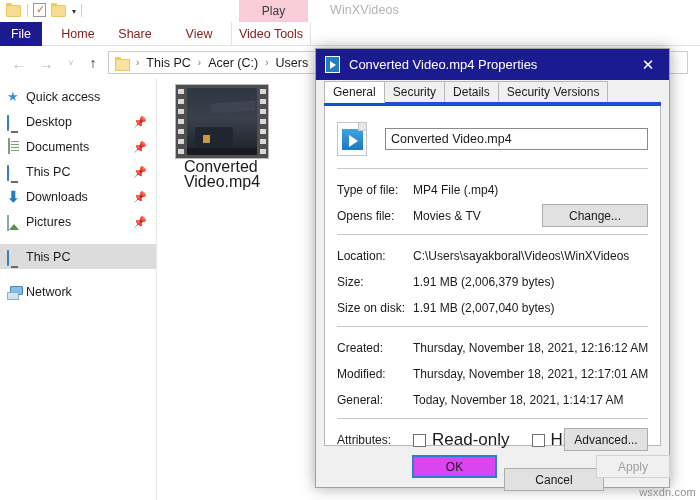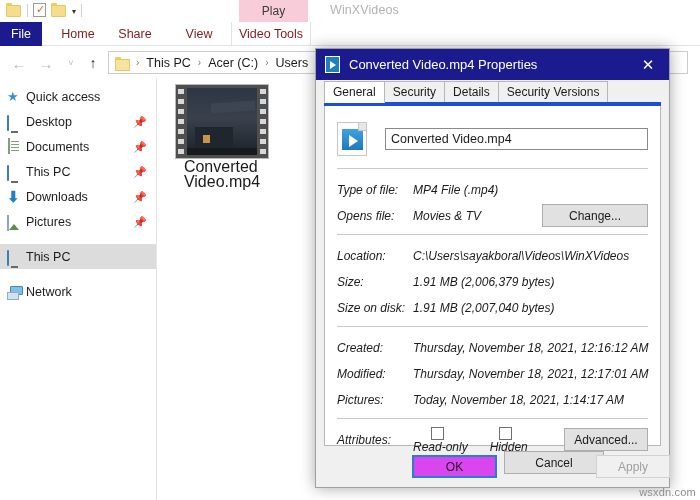--- a/index.html
+++ b/index.html
@@ -283,34 +283,34 @@
   .name-input {
     flex: 1; height: 22px; border: 1px solid #8a8a8a; background: #fff;
     font-family: "Liberation Sans", sans-serif; font-size: 12.5px; color: #1b1b1b;
     padding: 0 5px; outline: none;
   }
 
   .hr { position: absolute; left: 12px; right: 12px; height: 1px; background: #c8c8c8; }
 
   .prow {
     position: absolute; left: 12px; right: 12px; height: 20px;
-    display: flex; align-items: center; font-size: 12px; color: #1b1b1b; font-style: italic;
+    display: flex; align-items: center; font-size: 12px; color: #1b1b1b;
   }
   .pkey { width: 76px; flex: none; }
   .pval { white-space: nowrap; }
 
   .winbtn {
     position: absolute; height: 23px; background: #e1e1e1; border: 1px solid #adadad;
     font-family: "Liberation Sans", sans-serif; font-size: 12px; color: #1b1b1b;
     display: flex; align-items: center; justify-content: center; cursor: default;
   }
   .winbtn.disabled { color: #a0a0a0; background: #f0f0f0; border-color: #d2d2d2; }
   .winbtn.default { border: 2px solid #2681c8; background: #d946ef; }
 
-  .cbwrap { display: flex; align-items: center; font-size: 12px; color: #1b1b1b; flex-direction: column; }
+  .cbwrap { display: flex; align-items: center; font-size: 17px; color: #1b1b1b; }
   .cbox {
     width: 13px; height: 13px; border: 1px solid #707070; background: #fff;
     margin-right: 6px; flex: none;
   }
 
   .dlg-footer { position: absolute; left: 0; right: 0; bottom: 0; height: 41px; }
 
   .watermark {
     position: absolute; right: 4px; bottom: 2px;
     font-size: 11px; color: #8d8d8d; letter-spacing: .2px;
@@ -519,21 +519,21 @@
 
         <div class="prow" style="top:232px">
           <span class="pkey">Created:</span>
           <span class="pval">Thursday, November 18, 2021, 12:16:12 AM</span>
         </div>
         <div class="prow" style="top:258px">
           <span class="pkey">Modified:</span>
           <span class="pval">Thursday, November 18, 2021, 12:17:01 AM</span>
         </div>
         <div class="prow" style="top:284px">
-          <span class="pkey">Pictures:</span>
+          <span class="pkey">General:</span>
           <span class="pval">Today, November 18, 2021, 1:14:17 AM</span>
         </div>
 
         <div class="hr" style="top:312px"></div>
 
         <div class="prow" style="top:324px">
           <span class="pkey">Attributes:</span>
           <span class="cbwrap" style="margin-right:22px">
             <span class="cbox"></span>
             <span>Read-only</span>
@@ -541,20 +541,20 @@
           <span class="cbwrap">
             <span class="cbox"></span>
             <span>Hidden</span>
           </span>
         </div>
         <div class="winbtn" style="right:12px; top:322px; width:84px;">Advanced...</div>
       </div>
 
       <div class="dlg-footer">
         <div class="winbtn default" style="left:96px; top:9px; width:85px;">OK</div>
-        <div class="winbtn" style="left:188px; top:5px; width:100px;">Cancel</div>
+        <div class="winbtn" style="left:188px; top:22px; width:100px;">Cancel</div>
         <div class="winbtn disabled" style="left:280px; top:9px; width:74px;">Apply</div>
       </div>
     </div>
   </div>
 
   <div class="watermark">wsxdn.com</div>
 </div>
 
 </body></html>

